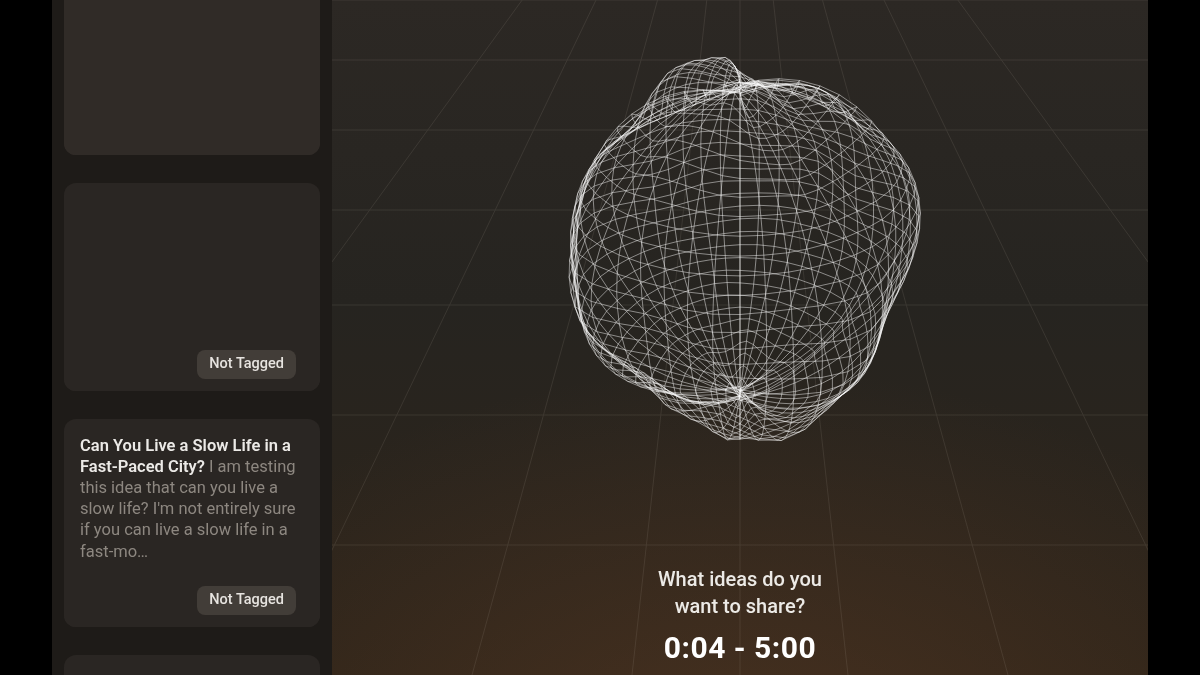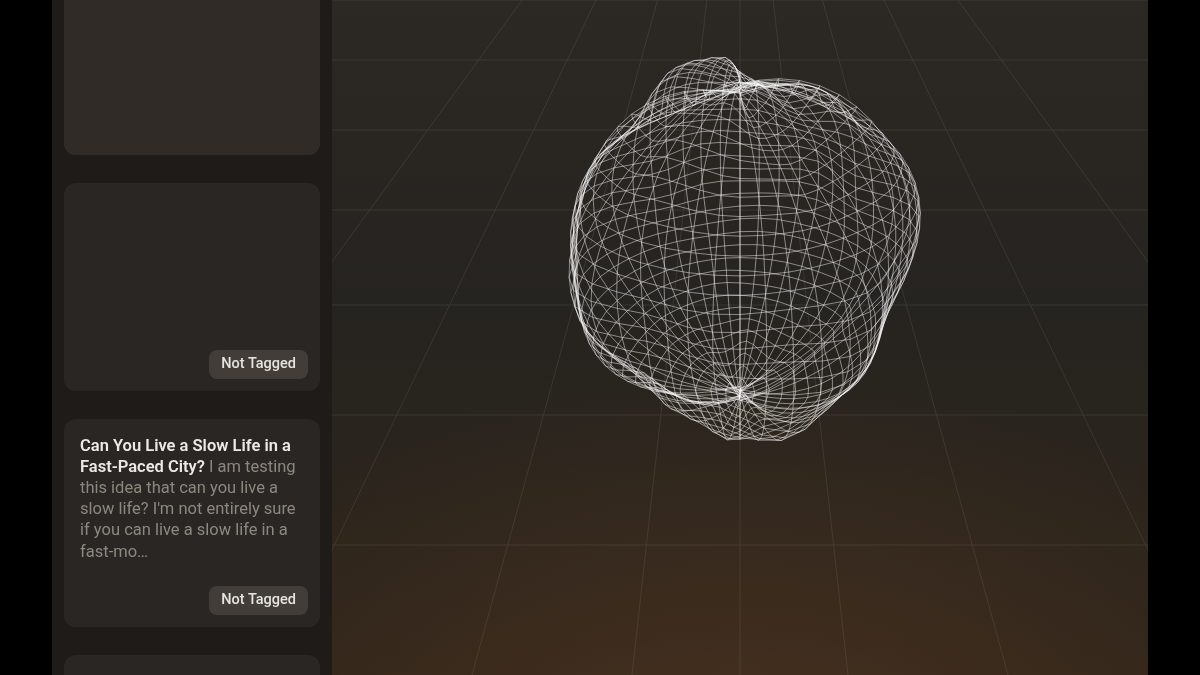--- a/index.html
+++ b/index.html
@@ -70,21 +70,21 @@
     position: absolute;
     left: 0; right: 0; bottom: 0;
     height: 70px;
     background: linear-gradient(to bottom, rgba(42,38,35,0) 0%, rgba(42,38,35,1) 60%);
     pointer-events: none;
   }
   .card.first .fade { background: linear-gradient(to bottom, rgba(48,43,39,0) 0%, rgba(48,43,39,1) 60%); }
 
   .tag-pill {
     position: absolute;
-    right: 12px;
+    right: 24px;
     bottom: 12px;
     background: #423d38;
     color: #e7e4e0;
     font-size: 14.5px;
     font-weight: 500;
     padding: 5px 12px;
     border-radius: 8px;
   }
 
   .card.c2 { height: 208px; }
@@ -291,16 +291,23 @@
           <polyline points="0.0,-168.9 10.9,-172.6 21.3,-174.0 30.9,-173.4 39.8,-171.1 47.9,-167.3 55.2,-162.5 61.8,-156.8 67.8,-150.4 73.2,-143.4 78.1,-135.7 82.3,-127.4 85.9,-118.4 88.8,-108.7 91.0,-98.2 92.4,-87.1 92.9,-75.3 92.7,-63.1 91.7,-50.6 90.1,-37.8 87.9,-24.9 85.2,-11.8 82.0,1.3 78.3,14.6 74.1,27.9 69.3,41.2 63.9,54.6 57.8,67.8 51.0,80.5 43.5,92.7 35.4,103.9 26.9,113.9 18.0,122.5 9.0,129.5 0.0,134.9"></polyline>
           <polyline points="0.0,-163.9 12.4,-167.7 24.4,-170.3 36.1,-171.7 47.2,-171.7 57.8,-170.1 67.6,-166.9 76.3,-161.7 83.8,-154.7 89.9,-145.9 94.6,-135.6 98.0,-124.4 100.3,-112.6 101.7,-100.6 102.5,-88.8 103.1,-77.2 103.6,-65.8 104.1,-54.4 104.4,-42.9 104.3,-31.0 103.6,-18.6 102.0,-5.7 99.2,7.7 95.3,21.3 90.1,34.9 83.7,48.2 76.3,61.1 68.1,73.2 59.3,84.5 50.0,95.0 40.4,104.6 30.5,113.3 20.4,121.2 10.2,128.0 0.0,133.7"></polyline>
           <polyline points="0.0,-161.2 13.8,-165.9 27.6,-169.6 41.2,-172.1 54.5,-173.0 67.2,-171.9 78.8,-168.5 89.1,-162.6 97.7,-154.4 104.4,-144.2 109.2,-132.4 112.3,-119.7 114.0,-106.7 114.8,-93.8 115.2,-81.4 115.5,-69.5 116.0,-58.1 116.8,-46.8 117.5,-35.4 118.0,-23.6 117.7,-11.2 116.3,1.8 113.4,15.2 108.9,28.8 102.8,42.2 95.2,55.1 86.3,67.1 76.6,78.2 66.2,88.3 55.4,97.4 44.5,105.6 33.5,113.1 22.4,120.0 11.3,126.3 0.0,131.9"></polyline>
           <polyline points="0.0,-163.4 15.4,-168.4 30.9,-171.9 46.1,-173.5 60.8,-172.9 74.5,-169.8 86.9,-164.5 97.8,-157.0 106.9,-147.7 114.4,-137.2 120.2,-125.7 124.7,-113.6 128.0,-101.3 130.3,-89.0 132.0,-76.8 133.0,-64.6 133.5,-52.5 133.5,-40.3 132.9,-28.0 131.6,-15.5 129.4,-2.8 126.2,10.0 121.8,23.0 116.3,35.8 109.4,48.3 101.4,60.4 92.3,71.8 82.3,82.4 71.5,92.0 60.1,100.7 48.4,108.4 36.5,115.1 24.4,121.2 12.3,126.6 0.0,131.4"></polyline>
           <polyline points="0.0,-168.6 16.9,-172.1 33.7,-173.4 49.8,-172.4 65.0,-168.9 79.0,-163.4 91.5,-156.2 102.7,-147.8 112.7,-138.5 121.6,-128.7 129.6,-118.4 136.7,-107.7 142.8,-96.5 147.7,-84.8 151.3,-72.5 153.2,-59.6 153.4,-46.3 151.9,-32.9 148.8,-19.5 144.3,-6.4 138.8,6.4 132.6,18.7 125.8,30.6 118.6,42.1 111.0,53.3 102.9,64.3 94.1,74.9 84.7,85.1 74.4,94.7 63.3,103.6 51.5,111.6 39.2,118.5 26.4,124.6 13.3,129.7 0.0,134.1"></polyline>
           <polyline points="0.0,-173.2 17.9,-173.3 35.2,-171.3 51.7,-167.5 67.0,-162.1 81.3,-155.5 94.6,-148.1 107.1,-140.1 118.8,-131.7 129.9,-122.7 140.2,-113.1 149.5,-102.7 157.5,-91.3 163.8,-79.0 168.0,-65.7 169.8,-51.8 169.2,-37.5 166.2,-23.3 161.1,-9.4 154.3,3.8 146.3,16.3 137.7,27.8 128.8,38.6 119.8,48.7 111.0,58.5 102.3,68.0 93.5,77.4 84.4,86.9 74.8,96.1 64.4,105.2 53.2,113.7 41.0,121.5 28.1,128.5 14.3,134.4 0.0,139.2"></polyline>
           <polyline points="0.0,-175.0 18.4,-172.4 36.0,-168.2 52.7,-163.0 68.7,-157.2 84.0,-150.8 98.9,-144.1 113.3,-136.7 127.0,-128.6 139.9,-119.3 151.5,-108.8 161.5,-97.1 169.3,-84.2 174.9,-70.3 178.0,-55.8 178.6,-41.0 176.8,-26.3 172.9,-11.9 167.2,1.8 159.9,14.7 151.4,26.6 142.1,37.6 132.3,47.6 122.4,56.7 112.5,65.3 102.8,73.5 93.3,81.6 83.9,89.8 74.3,98.1 64.4,106.7 53.6,115.3 41.9,123.7 29.0,131.5 15.0,138.2 0.0,143.4"></polyline>
         </svg>
     </div>
 
+    <div class="prompt-block">
+      <div class="prompt">
+        <span>What ideas do you</span><br>
+        <span>want to share?</span>
+      </div>
+      <div class="timer">0:04 - 5:00</div>
+    </div>
 
   </main>
 
 </div>
 
 </body></html>

